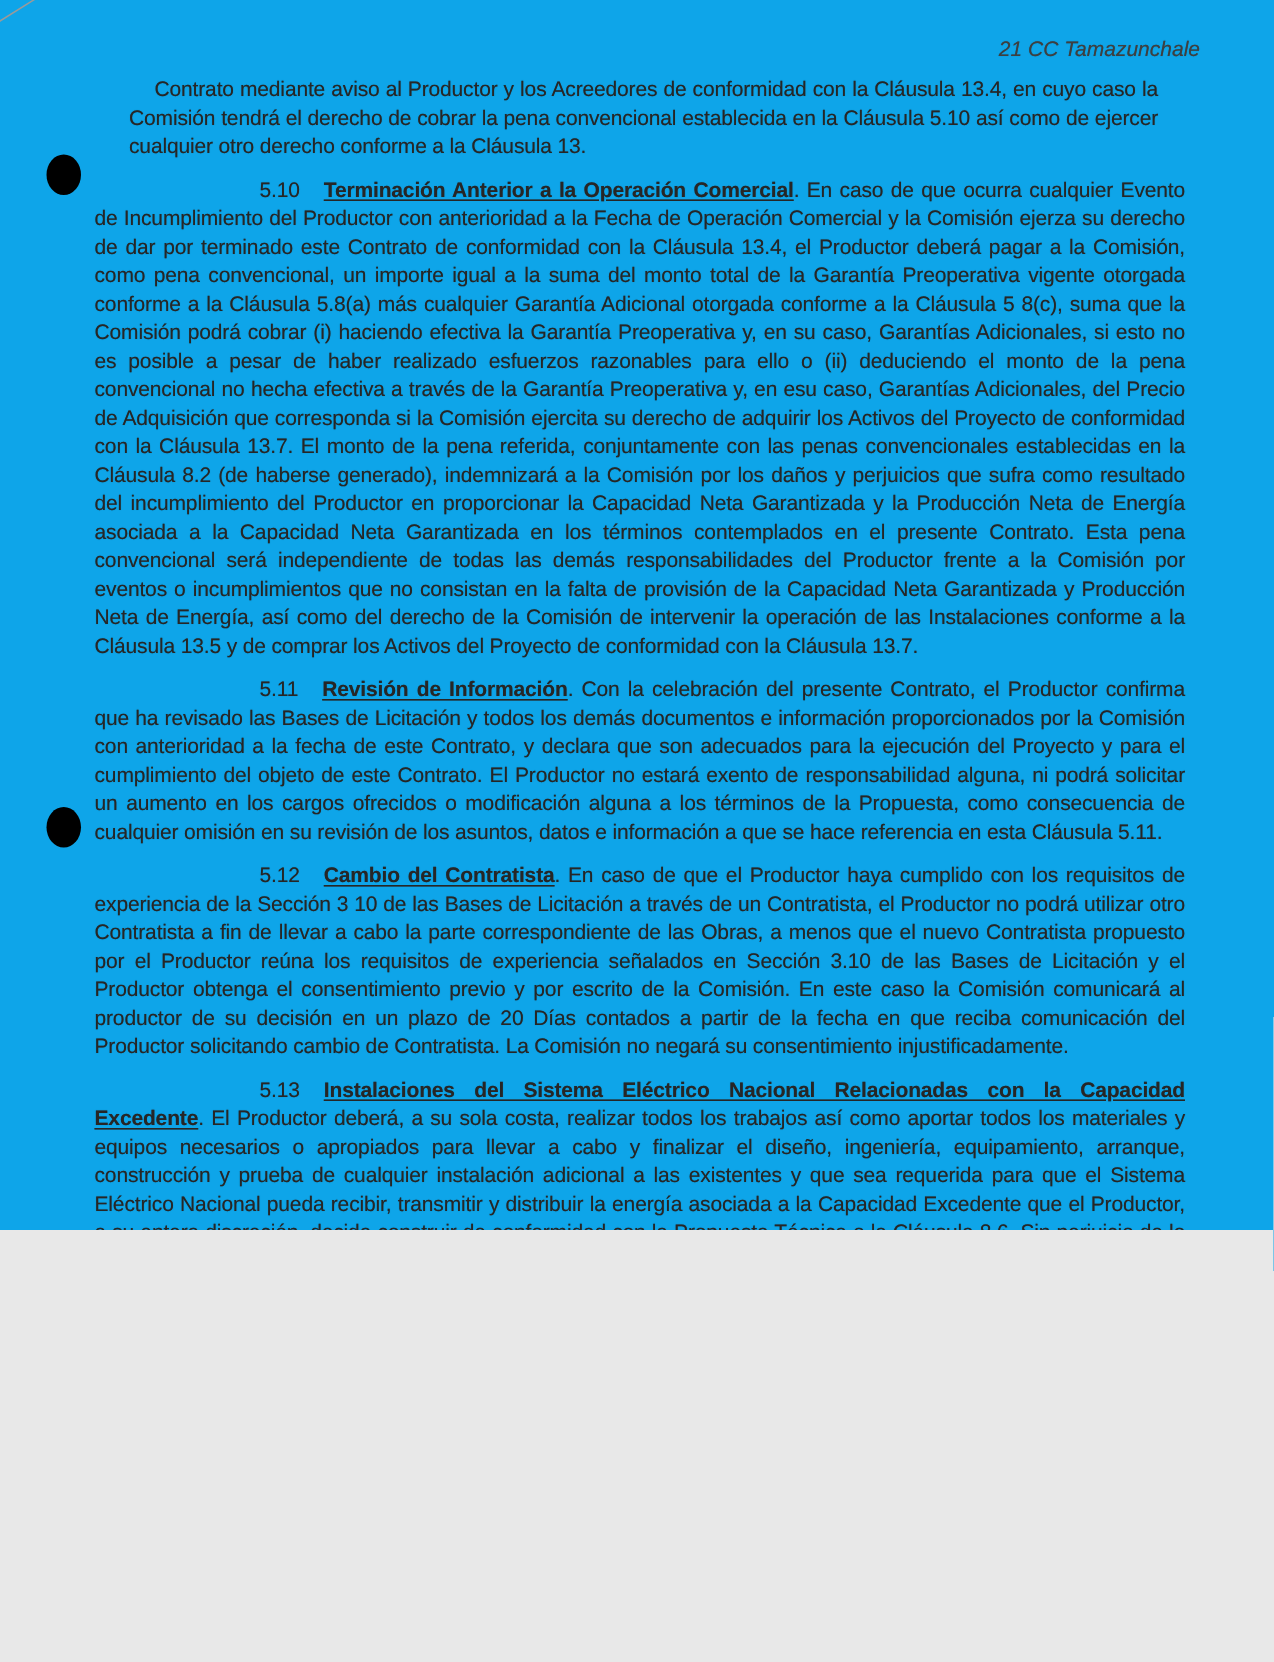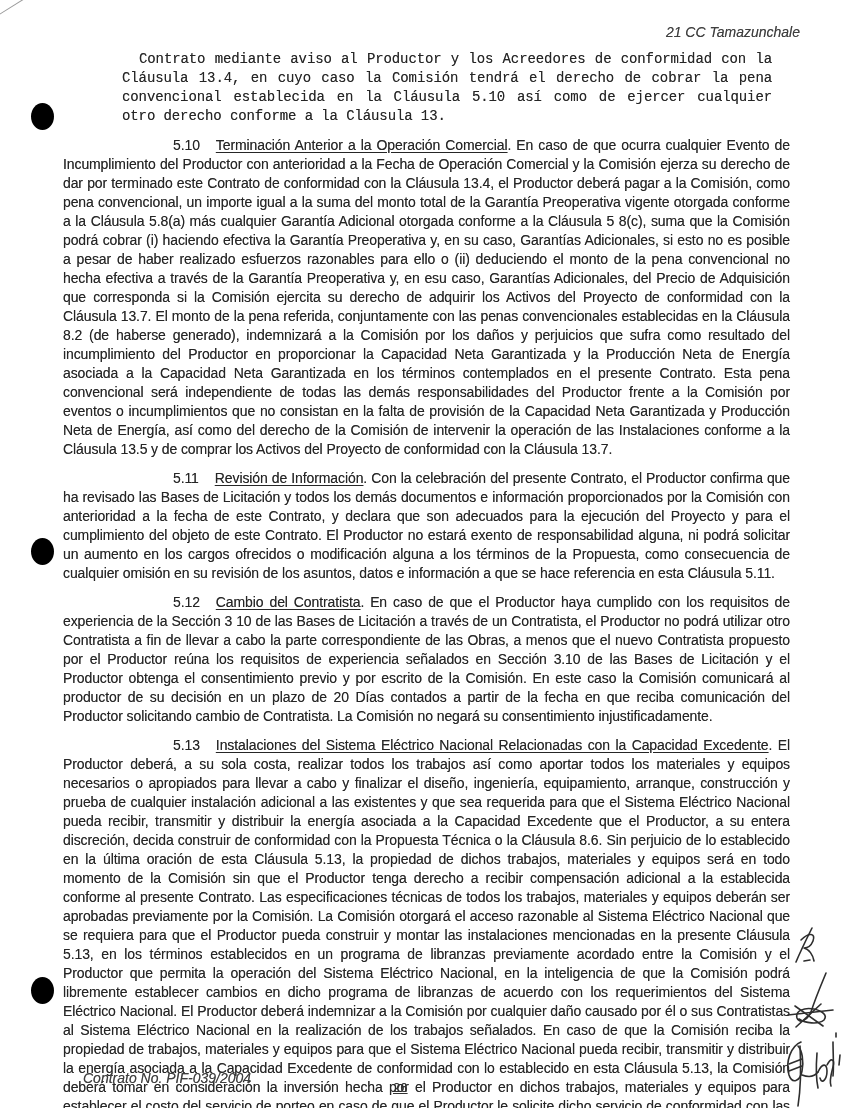--- a/index.html
+++ b/index.html
@@ -1,19 +1,19 @@
 <!DOCTYPE html>
 <html lang="es"><head>
 <meta charset="utf-8">
 <style>
   html,body{margin:0;padding:0;background:#e8e8e8;}
   .page{
     position:relative;
-    width:849px;height:1108px;
-    background:#ffffff;
+    width:849px;height:820px;
+    background:#0ea5e9;
     overflow:hidden;
     font-family:"Liberation Sans", sans-serif;
     color:#262626;
     text-shadow:0 0 .45px rgba(40,40,40,.55);
   }
   .corner-line{
     position:absolute;left:-8px;top:6px;width:40px;height:1px;
     background:#9a9a9a;transform:rotate(-32deg);
   }
   .header{
@@ -26,24 +26,24 @@
   }
   .punch-1{top:103px;}
   .punch-2{top:538px;}
   .punch-3{top:977px;}
   .content{
     position:absolute;left:63px;top:50px;width:727px;
     font-size:14px;line-height:19px;letter-spacing:-0.1px;
     text-align:justify;
   }
   .content p{margin:0 0 10px 0;}
-  p.intro{margin-left:59px;margin-right:18px;text-indent:17px;font-family:Liberation Mono, monospace;}
+  p.intro{margin-left:23px;margin-right:18px;text-indent:17px;}
   p.section{text-indent:110px;}
   .num{margin-right:16px;}
-  .heading{font-weight:normal;text-decoration:underline;text-underline-offset:2px;}
+  .heading{font-weight:bold;text-decoration:underline;text-underline-offset:2px;}
   .footer-left{
     position:absolute;left:83px;top:1070px;
     font-style:italic;font-size:14px;color:#3f3f3f;
   }
   .footer-page{
     position:absolute;left:393px;top:1080px;
     font-size:13px;color:#333;text-decoration:underline;
   }
   .marks{position:absolute;left:770px;top:915px;}
   .marks path{fill:none;stroke:#2e2e2e;stroke-width:1.6;stroke-linecap:round;stroke-linejoin:round;}

